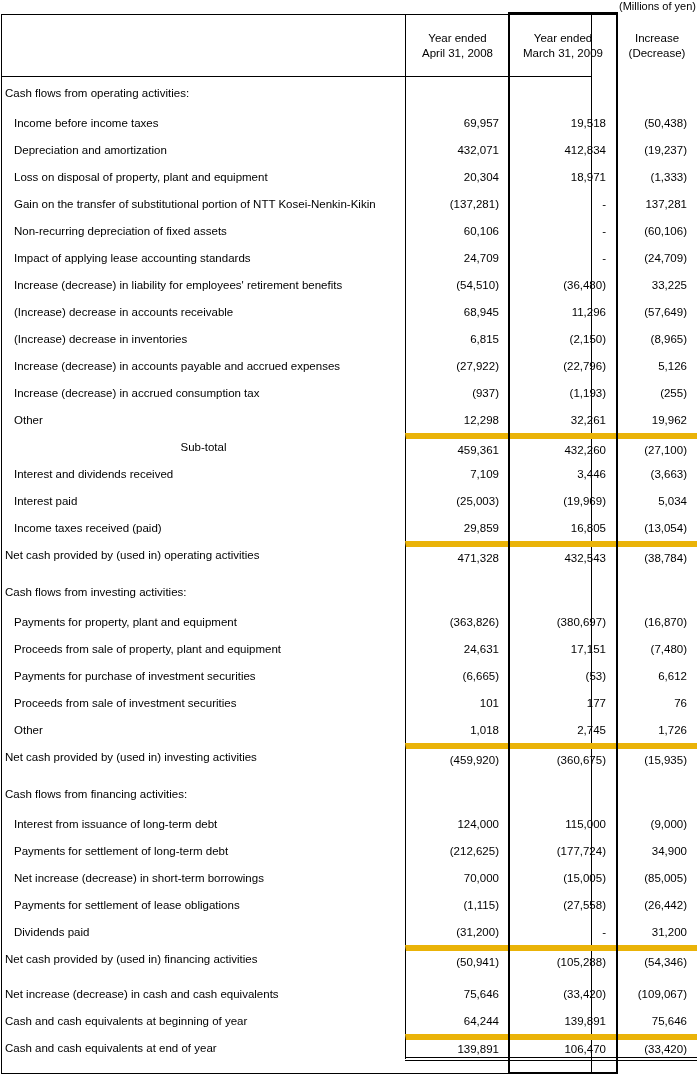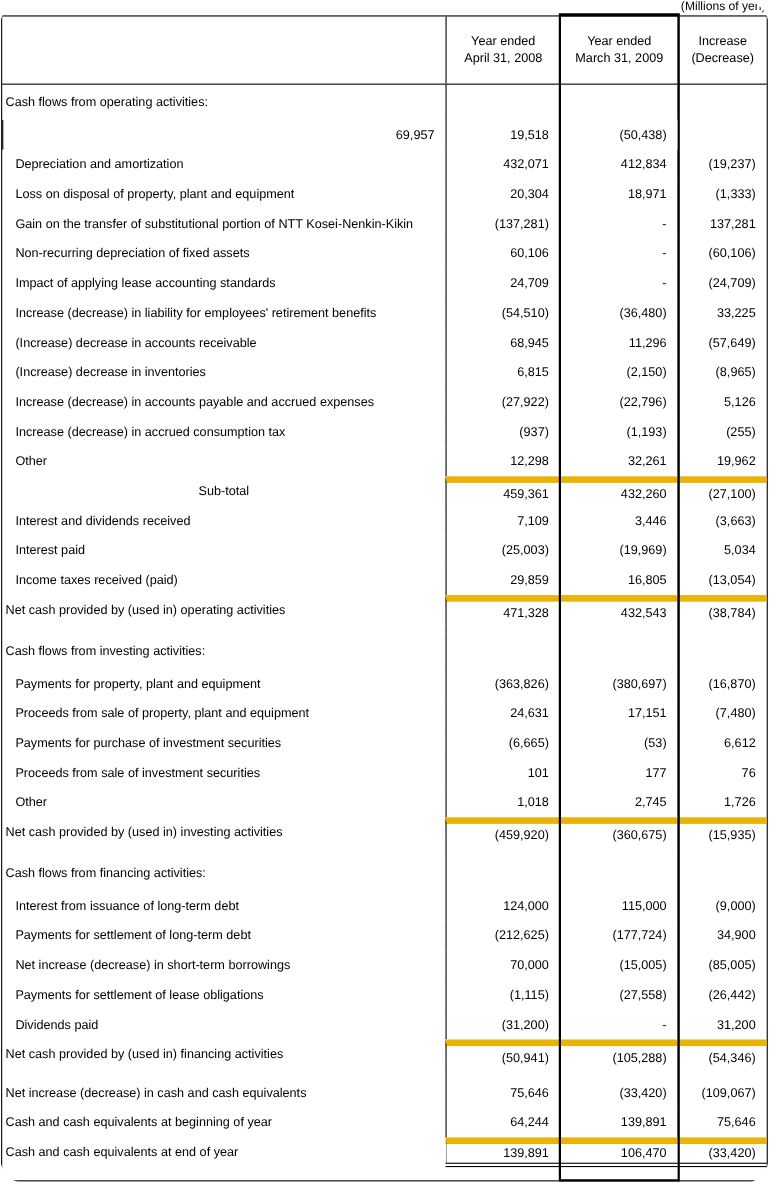--- a/index.html
+++ b/index.html
@@ -3,29 +3,28 @@
 <meta charset="utf-8">
 <style>
   html,body{margin:0;padding:0;background:#fff;}
   .page{
     position:relative;
     width:699px;height:1076px;
     background:#ffffff;
     font-family:"Liberation Sans","DejaVu Sans",sans-serif;
     color:#000;
     overflow:hidden;
-    border-radius:24px;
   }
   .caption{
     position:absolute;top:0;right:3px;
     font-size:11px;line-height:13px;
   }
   .cf-table{
     position:absolute;top:14px;left:1px;
-    width:697px;height:1060px;
+    width:591px;height:1060px;
     box-sizing:border-box;
     border:1px solid #000;
   }
   .row{
     display:grid;
     grid-template-columns:403px 104px 107px 81px;
     align-items:center;
   }
   .header-row{
     height:62px;
@@ -95,20 +94,21 @@
     </div>
 
     <div id="rows">
         <div class="row r-section">
           <div class="cell lbl">Cash flows from operating activities:</div>
           <div class="cell num"></div>
           <div class="cell num"></div>
           <div class="cell num"></div>
         </div>
         <div class="row r-item">
+          <div class="cell lbl lbl-item">Income before income taxes</div>
           <div class="cell num">69,957</div>
           <div class="cell num">19,518</div>
           <div class="cell num">(50,438)</div>
         </div>
         <div class="row r-item">
           <div class="cell lbl lbl-item">Depreciation and amortization</div>
           <div class="cell num">432,071</div>
           <div class="cell num">412,834</div>
           <div class="cell num">(19,237)</div>
         </div>

